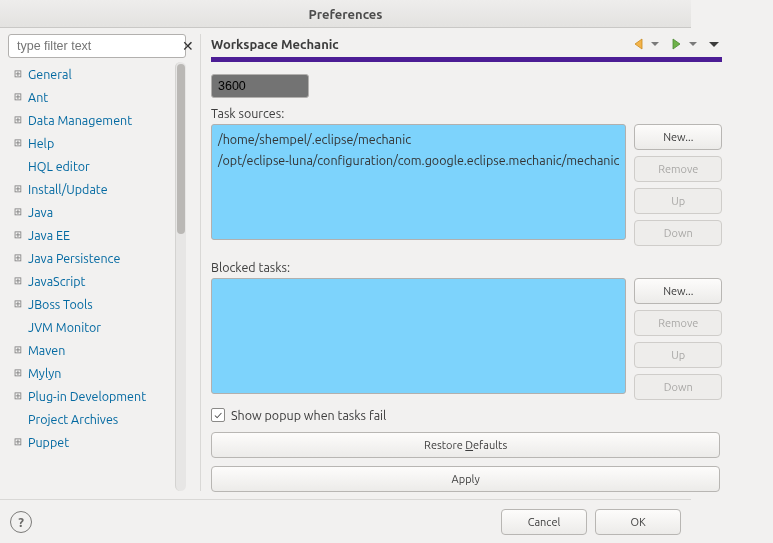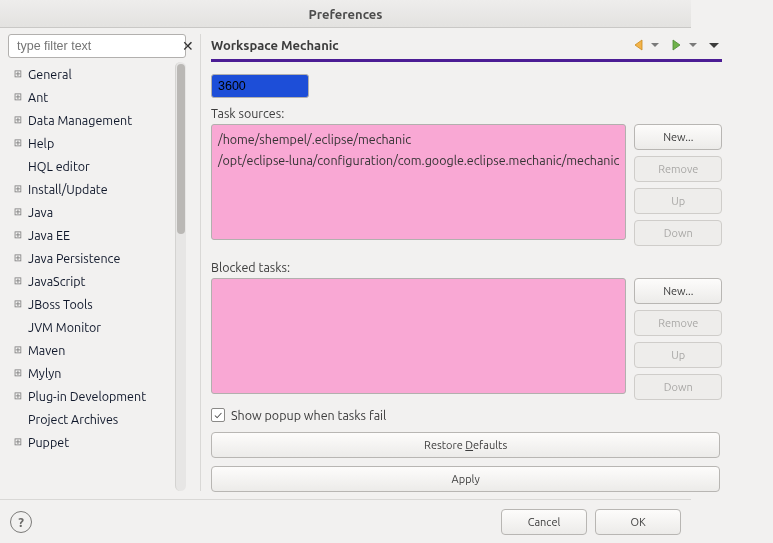--- a/index.html
+++ b/index.html
@@ -92,35 +92,35 @@
   }
   .tree-item .twisty {
     width: 12px;
     font-size: 10px;
     color: #7a7a7a;
     text-align: center;
   }
   .tree-item .twisty.blank { color: transparent; }
   .tree-item .label {
     padding-left: 4px;
-    color: #0f172a;
+    color: #0369a1;
   }
   
   .right-panel {
     flex: 1;
     display: flex; flex-direction: column;
     border-left: 1px solid #d9d8d6;
     padding-left: 10px;
     min-height: 0;
   }
   .page-header {
     display: flex; align-items: center;
     justify-content: space-between;
     height: 28px;
-    border-bottom: 3px solid #4c1d95;
+    border-bottom: 5px solid #4c1d95;
     padding-bottom: 4px;
   }
   .page-title {
     font-weight: bold;
     font-size: 13px;
   }
   .nav-icons {
     display: flex; align-items: center; gap: 2px;
     padding-right: 2px;
   }
@@ -136,34 +136,34 @@
     display: flex; align-items: center;
     justify-content: space-between;
     margin-bottom: 8px;
   }
   .row-freq input {
     width: 98px;
     height: 24px;
     border: 1px solid #b2b0ae;
     border-radius: 3px;
     padding: 0 6px;
-    background: #1d4ed8;
+    background: #737373;
     font-size: 12.5px;
   }
   .section-label {
     margin-bottom: 4px;
   }
   .list-row {
     display: flex; align-items: stretch; gap: 8px;
     margin-bottom: 14px;
   }
   .listbox {
     flex: 1;
     height: 116px;
-    background: #f9a8d4;
+    background: #7dd3fc;
     border: 1px solid #b2b0ae;
     border-radius: 3px;
     padding: 4px 6px;
     overflow: hidden;
     font-size: 12.5px;
     color: #333;
   }
   .listbox.blocked { height: 116px; }
   .listbox .entry {
     line-height: 21px;

